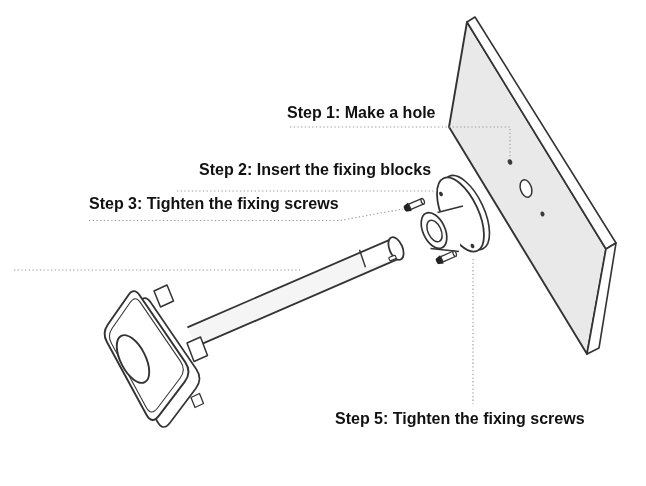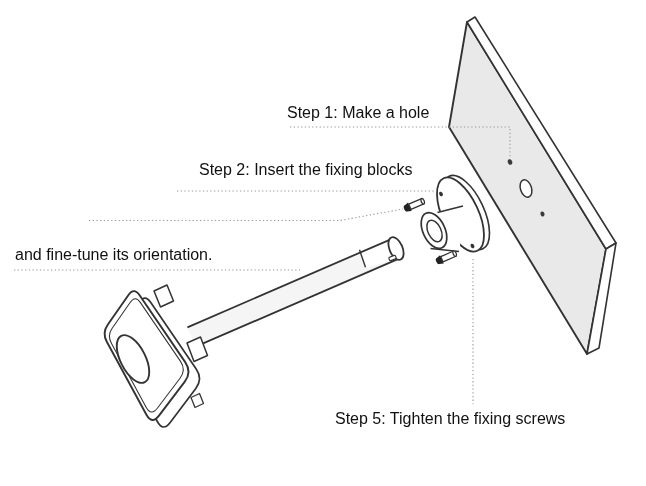--- a/index.html
+++ b/index.html
@@ -14,21 +14,21 @@
   .stage{
     position:relative;
     width:646px;height:486px;
     background:var(--bg);
     overflow:hidden;
     font-family:"Liberation Sans", sans-serif;
   }
   .artwork{position:absolute;left:0;top:0;}
   .step-label{
     position:absolute;
-    font-weight:normal;
+    font-weight:bold;
     font-size:16px;
     line-height:17px;
     color:var(--text);
     white-space:nowrap;
     letter-spacing:0;
   }
   .lbl-1{left:287px;top:104px;}
   .lbl-2{left:199px;top:161px;}
   .lbl-3{left:89px;top:195px;}
   .lbl-4{left:15px;top:229px;}
@@ -99,18 +99,18 @@
       <path transform="translate(17.4,42.48) scale(0.88)" d="M139.6,295.3 L185.2,362.1 Q192,372 184.8,381.6 L159.2,415.4 Q152,425 146.3,414.5 L106.8,341.8 Q102,333 107.7,324.8 L128.3,295.2 Q134,287 139.6,295.3 Z" fill="none" stroke="#333333" stroke-width="1.2" stroke-linejoin="round"></path>
       <ellipse cx="133" cy="359" rx="12.5" ry="26" transform="rotate(-27 133 359)" fill="#ffffff" stroke="#333333" stroke-width="1.9"></ellipse>
       <path d="M154,291 L167,285 L173.5,301 L160.5,307 Z" fill="#ffffff" stroke="#333333" stroke-width="1.5" stroke-linejoin="round"></path>
       <path d="M187,343 L200.5,337 L207.5,355.5 L194,361.5 Z" fill="#ffffff" stroke="#333333" stroke-width="1.5" stroke-linejoin="round"></path>
       <path d="M191,397.5 L199.5,393.5 L203.5,403.5 L195,407.5 Z" fill="#ffffff" stroke="#333333" stroke-width="1.3" stroke-linejoin="round"></path>
     </g>
   </svg>
 
   <div class="step-label lbl-1">Step 1: Make a hole</div>
   <div class="step-label lbl-2">Step 2: Insert the fixing blocks</div>
+  <div class="step-label lbl-3">Step 3: Tighten the fixing screws</div>
   <div class="step-label lbl-4">
     <br>
-    <span>and fine-tune its orientation.</span>
   </div>
   <div class="step-label lbl-5">Step 5: Tighten the fixing screws</div>
 </div>
 
 </body></html>

